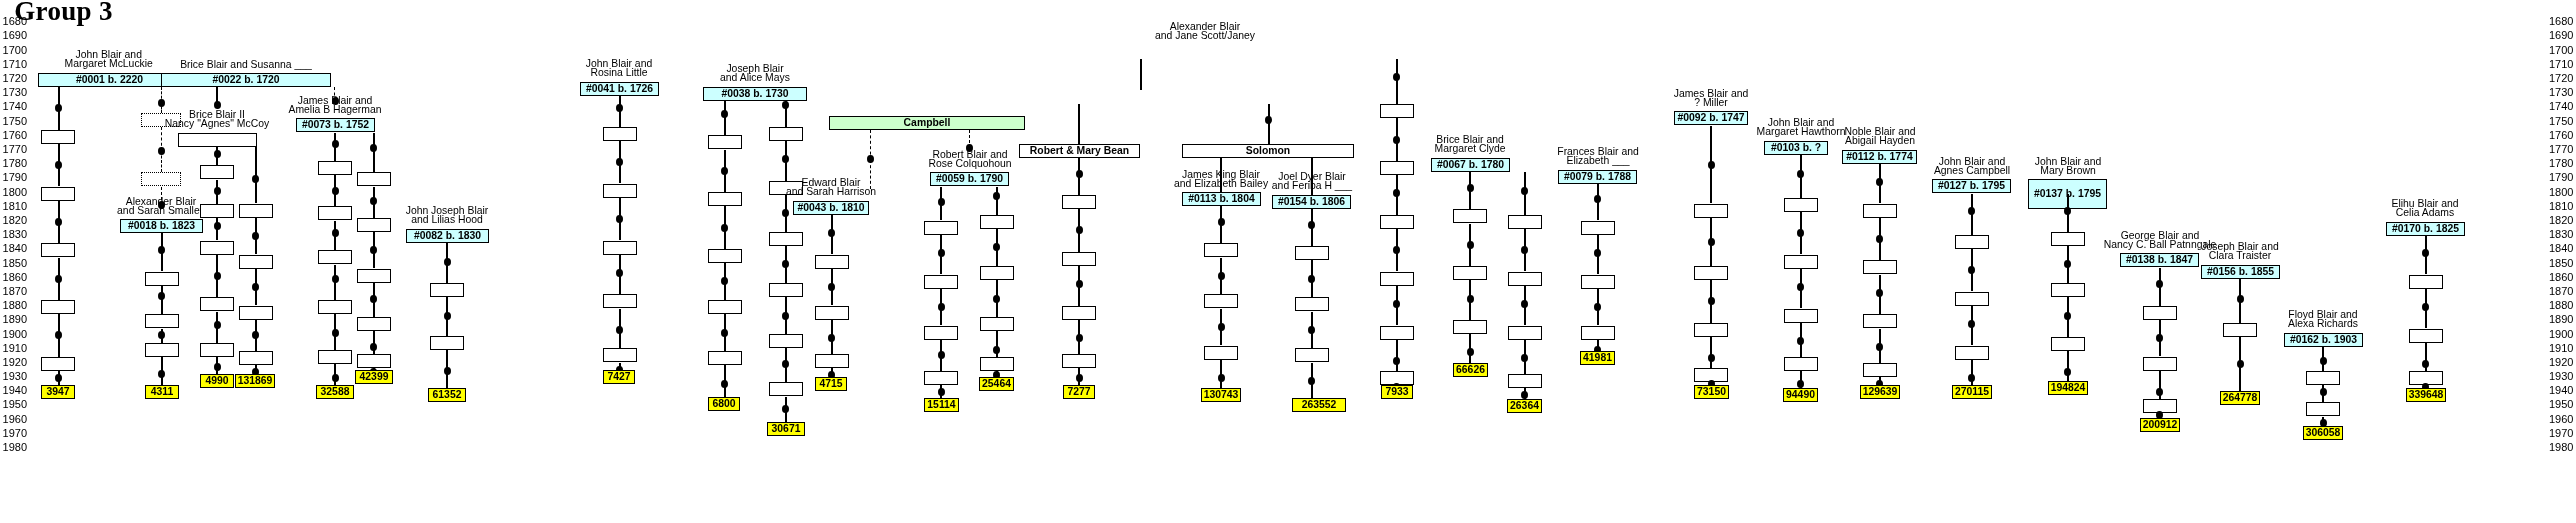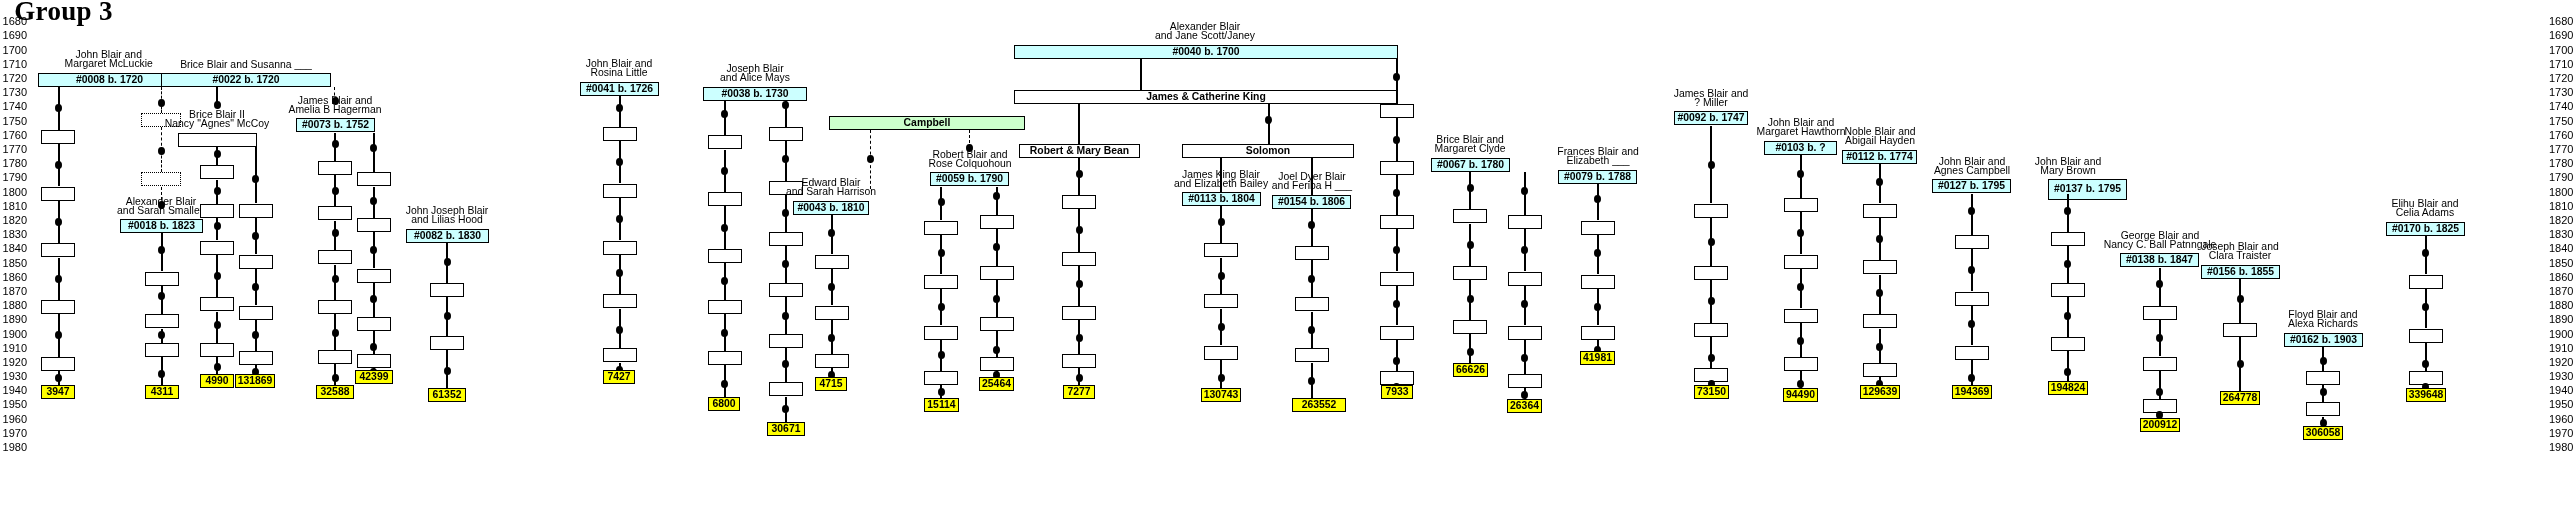--- a/index.html
+++ b/index.html
@@ -149,21 +149,21 @@
     <div class="axis-label axis-right" style="right: 2.6px; top: 385px;">1940</div>
     <div class="axis-label axis-left" style="left: 2.6px; top: 399px;">1950</div>
     <div class="axis-label axis-right" style="right: 2.6px; top: 399px;">1950</div>
     <div class="axis-label axis-left" style="left: 2.6px; top: 414px;">1960</div>
     <div class="axis-label axis-right" style="right: 2.6px; top: 414px;">1960</div>
     <div class="axis-label axis-left" style="left: 2.6px; top: 428px;">1970</div>
     <div class="axis-label axis-right" style="right: 2.6px; top: 428px;">1970</div>
     <div class="axis-label axis-left" style="left: 2.6px; top: 442px;">1980</div>
     <div class="axis-label axis-right" style="right: 2.6px; top: 442px;">1980</div>
     <div class="caption" style="left: -1.3px; width: 220px; top: 50px;">John Blair and<br>Margaret McLuckie</div>
-    <div class="node cyan" style="left: 38px; top: 73px; width: 143px; height: 14.3px;">#0008 b. 1720</div>
+    <div class="node cyan" style="left: 38px; top: 73px; width: 143px; height: 14.3px;">#0001 b. 2220</div>
     <div class="dot" style="left: 55px; top: 104px;"></div>
     <div class="vline" style="left: 58px; top: 109px; height: 21px;"></div>
     <div class="node plain" style="left: 41px; top: 130px; width: 34px; height: 14.3px;"></div>
     <div class="vline" style="left: 58px; top: 144px; height: 21px;"></div>
     <div class="dot" style="left: 55px; top: 161px;"></div>
     <div class="vline" style="left: 58px; top: 165px; height: 21px;"></div>
     <div class="node plain" style="left: 41px; top: 187px; width: 34px; height: 14.3px;"></div>
     <div class="vline" style="left: 58px; top: 201px; height: 21px;"></div>
     <div class="dot" style="left: 55px; top: 218px;"></div>
     <div class="vline" style="left: 58px; top: 222px; height: 21px;"></div>
@@ -465,23 +465,21 @@
     <div class="vline" style="left: 996px; top: 331px; height: 18.4px;"></div>
     <div class="dot" style="left: 993px; top: 346px;"></div>
     <div class="vline" style="left: 996px; top: 350px; height: 7px;"></div>
     <div class="node plain" style="left: 980px; top: 357px; width: 34px; height: 14.3px;"></div>
     <div class="vline" style="left: 996px; top: 371px; height: 4.2px;"></div>
     <div class="dot" style="left: 993px; top: 371px;"></div>
     <div class="vline" style="left: 996px; top: 375px; height: 1.4px;"></div>
     <div class="node yellow" style="left: 979px; top: 377px; width: 35px; height: 14.3px;">25464</div>
     <div class="vline" style="left: 996px; top: 187px; height: 10px;"></div>
     <div class="caption" style="left: 1095px; width: 220px; top: 22px;">Alexander Blair<br>and Jane Scott/Janey</div>
-    <div class="node cyan" style="left: 1014px; top: 45px; width: 384px; height: 14.3px;">#0040 b. 1700</div>
     <div class="vline" style="left: 1140px; top: 59px; height: 31px;"></div>
-    <div class="node plain" style="left: 1014px; top: 90px; width: 384px; height: 14.3px;">James &amp; Catherine King</div>
     <div class="vline" style="left: 1078px; top: 104px; height: 40px;"></div>
     <div class="node plain" style="left: 1019px; top: 144px; width: 121px; height: 14.3px;">Robert &amp; Mary Bean</div>
     <div class="dot" style="left: 1076px; top: 170px;"></div>
     <div class="vline" style="left: 1078px; top: 174px; height: 21px;"></div>
     <div class="node plain" style="left: 1062px; top: 195px; width: 34px; height: 14.3px;"></div>
     <div class="vline" style="left: 1078px; top: 209px; height: 21px;"></div>
     <div class="dot" style="left: 1076px; top: 226px;"></div>
     <div class="vline" style="left: 1078px; top: 231px; height: 21px;"></div>
     <div class="node plain" style="left: 1062px; top: 252px; width: 34px; height: 14.3px;"></div>
     <div class="vline" style="left: 1078px; top: 266px; height: 18.4px;"></div>
@@ -639,21 +637,21 @@
     <div class="vline" style="left: 1710px; top: 337px; height: 21px;"></div>
     <div class="dot" style="left: 1708px; top: 354px;"></div>
     <div class="vline" style="left: 1710px; top: 358px; height: 10px;"></div>
     <div class="node plain" style="left: 1694px; top: 368px; width: 34px; height: 14.3px;"></div>
     <div class="vline" style="left: 1710px; top: 383px; height: 1.4px;"></div>
     <div class="dot" style="left: 1708px; top: 380px;"></div>
     <div class="vline" style="left: 1710px; top: 384px; height: 1.4px;"></div>
     <div class="node yellow" style="left: 1694px; top: 385px; width: 35px; height: 14.3px;">73150</div>
     <div class="vline" style="left: 1710px; top: 126px; height: 40px;"></div>
     <div class="caption" style="left: 1691px; width: 220px; top: 118px;">John Blair and<br>Margaret Hawthorn</div>
-    <div class="node cyan" style="left: 1764px; top: 141px; width: 73px; height: 14.3px;">#0103 b. ?</div>
+    <div class="node cyan" style="left: 1764px; top: 141px; width: 64px; height: 14.3px;">#0103 b. ?</div>
     <div class="dot" style="left: 1797px; top: 170px;"></div>
     <div class="vline" style="left: 1800px; top: 174px; height: 24px;"></div>
     <div class="node plain" style="left: 1784px; top: 198px; width: 34px; height: 14.3px;"></div>
     <div class="vline" style="left: 1800px; top: 212px; height: 21px;"></div>
     <div class="dot" style="left: 1797px; top: 229px;"></div>
     <div class="vline" style="left: 1800px; top: 233px; height: 21px;"></div>
     <div class="node plain" style="left: 1784px; top: 255px; width: 34px; height: 14.3px;"></div>
     <div class="vline" style="left: 1800px; top: 269px; height: 18.4px;"></div>
     <div class="dot" style="left: 1797px; top: 283px;"></div>
     <div class="vline" style="left: 1800px; top: 287px; height: 21px;"></div>
@@ -698,24 +696,24 @@
     <div class="dot" style="left: 1968px; top: 266px;"></div>
     <div class="vline" style="left: 1971px; top: 270px; height: 21px;"></div>
     <div class="node plain" style="left: 1955px; top: 292px; width: 34px; height: 14.3px;"></div>
     <div class="vline" style="left: 1971px; top: 306px; height: 18.4px;"></div>
     <div class="dot" style="left: 1968px; top: 320px;"></div>
     <div class="vline" style="left: 1971px; top: 324px; height: 21px;"></div>
     <div class="node plain" style="left: 1955px; top: 346px; width: 34px; height: 14.3px;"></div>
     <div class="vline" style="left: 1971px; top: 360px; height: 18.4px;"></div>
     <div class="dot" style="left: 1968px; top: 374px;"></div>
     <div class="vline" style="left: 1971px; top: 378px; height: 7px;"></div>
-    <div class="node yellow" style="left: 1952px; top: 385px; width: 40px; height: 14.3px;">194369</div>
+    <div class="node yellow" style="left: 1952px; top: 385px; width: 40px; height: 14.3px;">270115</div>
     <div class="vline" style="left: 1971px; top: 194px; height: 17px;"></div>
     <div class="caption" style="left: 1958px; width: 220px; top: 157px;">John Blair and<br>Mary Brown</div>
-    <div class="node cyan" style="left: 2028px; top: 179px; width: 79px; height: 21px; margin-left: 20px;">#0137 b. 1795</div>
+    <div class="node cyan" style="left: 2028px; top: 179px; width: 79px; height: 30px;">#0137 b. 1795</div>
     <div class="dot" style="left: 2064px; top: 207px;"></div>
     <div class="vline" style="left: 2067px; top: 211px; height: 21px;"></div>
     <div class="node plain" style="left: 2051px; top: 232px; width: 34px; height: 14.3px;"></div>
     <div class="vline" style="left: 2067px; top: 246px; height: 18.4px;"></div>
     <div class="dot" style="left: 2064px; top: 260px;"></div>
     <div class="vline" style="left: 2067px; top: 265px; height: 18.4px;"></div>
     <div class="node plain" style="left: 2051px; top: 283px; width: 34px; height: 14.3px;"></div>
     <div class="vline" style="left: 2067px; top: 297px; height: 18.4px;"></div>
     <div class="dot" style="left: 2064px; top: 312px;"></div>
     <div class="vline" style="left: 2067px; top: 316px; height: 21px;"></div>

